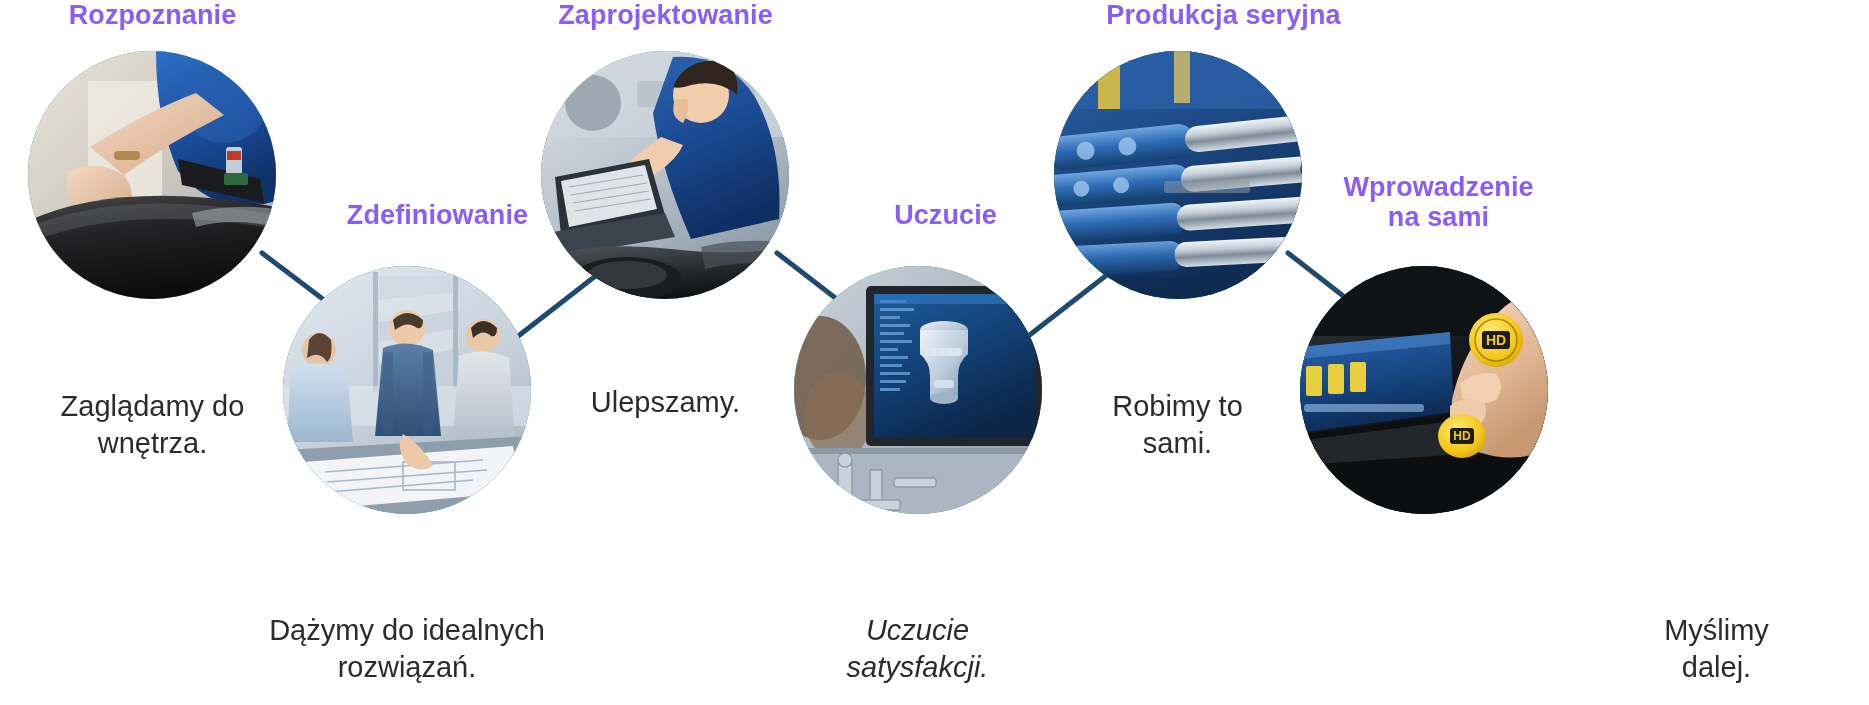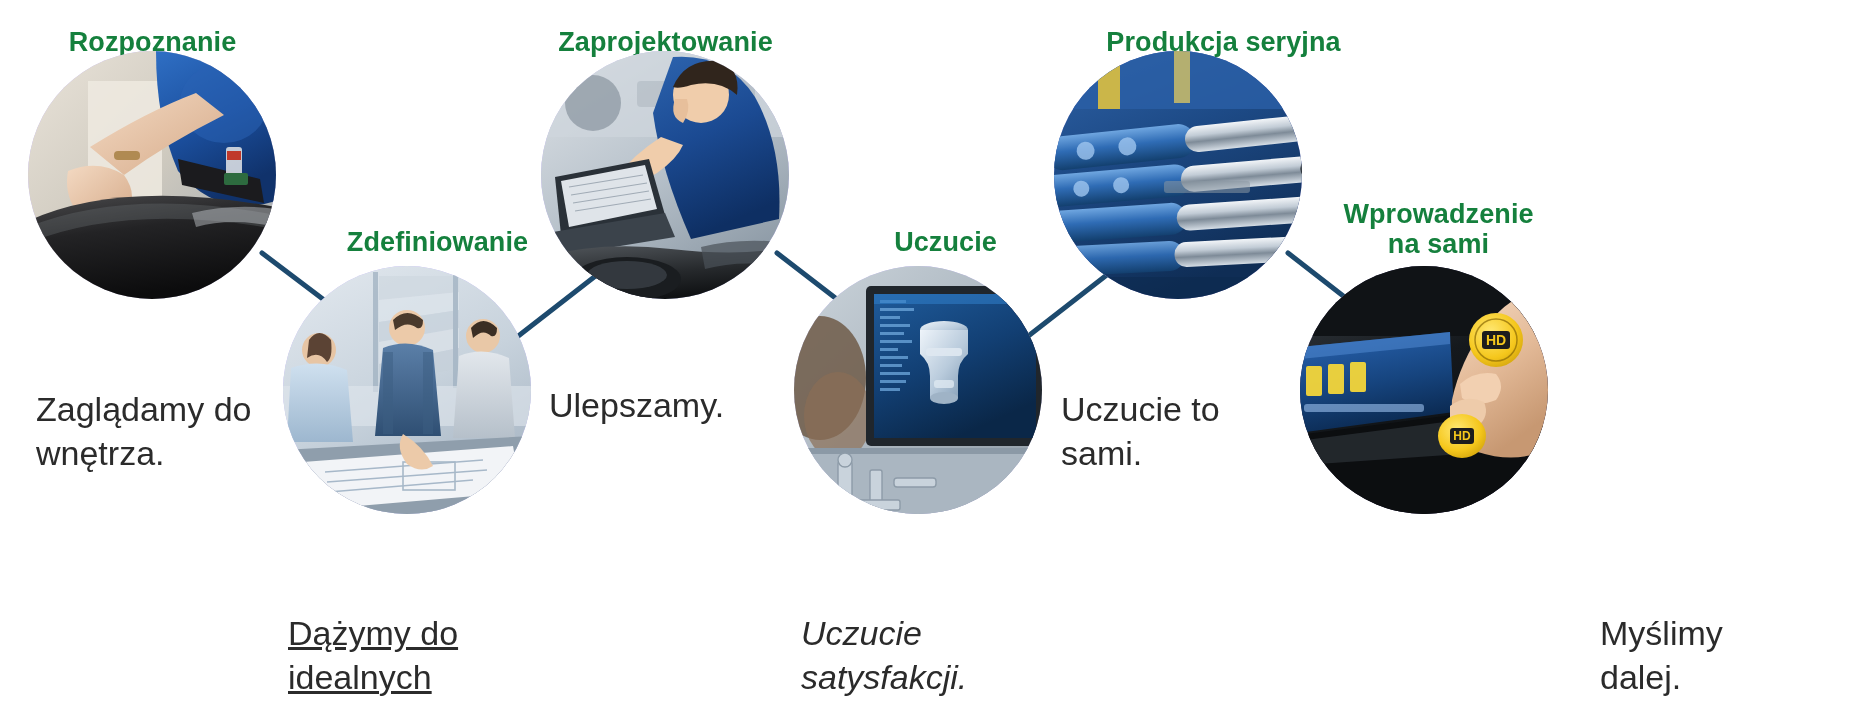--- a/index.html
+++ b/index.html
@@ -14,45 +14,43 @@
 
   
   #connectors{position:absolute;left:0;top:0;width:1869px;height:705px;pointer-events:none;}
 
   
   .node{position:absolute;}
   .circle{
     position:absolute;
     border-radius:50%;
     overflow:hidden;
-    background:#c4b5fd;
+    background:#0f766e;
   }
   .circle .photo{position:absolute;left:0;top:0;width:100%;height:100%;}
 
   
   .step-title{
     position:absolute;
-    color:#15803d;
+    color:#8b5cf6;
     font-weight:bold;
     font-size:27px;
     line-height:1.12;
     letter-spacing:0.1px;
     white-space:pre-line;
     text-align:center;
-    margin-top:27px;
   }
   .step-caption{
     position:absolute;
     color:#2b2b2b;
-    font-size:34px;
+    font-size:29px;
     line-height:1.28;
     white-space:pre-line;
-    text-align:left;
+    text-align:center;
     font-weight:400;
-    margin-left:36px;
   }
 </style>
 </head>
 <body>
 
 <div id="stage">
 
   <svg id="connectors" viewBox="0 0 1869 705" width="1869" height="705">
     <g stroke="#1d4a6e" stroke-width="5" fill="none" stroke-linecap="round">
       <line x1="262" y1="253" x2="373" y2="337"></line>
@@ -166,21 +164,21 @@
         <g stroke="#9fb2c4" stroke-width="1.6" fill="none" opacity="0.9">
           <line x1="42" y1="206" x2="200" y2="194"></line>
           <line x1="44" y1="216" x2="204" y2="204"></line>
           <line x1="46" y1="226" x2="190" y2="214"></line>
           <rect x="120" y="196" width="52" height="28"></rect>
         </g>
         <path d="M120 168 Q140 180 150 200 Q138 208 124 198 Q112 182 120 168 Z" fill="#eccaa9"></path>
       </svg>
     </div>
 
-    <div class="step-caption" style="left:252px;top:612px;width:310px;text-decoration:underline;">Dążymy do idealnych
+    <div class="step-caption" style="left:252px;top:612px;width:310px;">Dążymy do idealnych
 rozwiązań.</div>
   </div>
 
   <div class="node">
     <div class="step-title" style="left:513px;top:0px;width:305px;">Zaprojektowanie</div>
 
     <div class="circle" style="left:541px;top:51px;width:248px;height:248px;">
         <svg class="photo" viewBox="0 0 248 248" preserveAspectRatio="xMidYMid slice">
         <defs>
           <linearGradient id="g3bg" x1="0" y1="0" x2="0.6" y2="1">
@@ -359,21 +357,21 @@
           <g transform="translate(0,196) rotate(-3)">
             <rect x="-20" y="0" width="150" height="30" rx="15" fill="url(#g5blue)" opacity="0.92"></rect>
             <rect x="120" y="2" width="140" height="25" rx="12" fill="url(#g5chrome)"></rect>
           </g>
         </g>
         <rect x="110" y="130" width="86" height="12" rx="3" fill="#8b97a3" opacity="0.55"></rect>
         <rect x="0" y="226" width="248" height="22" fill="#0d2a4e" opacity="0.55"></rect>
       </svg>
     </div>
 
-    <div class="step-caption" style="left:1025px;top:388px;width:305px;">Uczucie to
+    <div class="step-caption" style="left:1025px;top:388px;width:305px;">Robimy to
 sami.</div>
   </div>
 
   <div class="node">
     <div class="step-title" style="left:1286px;top:172px;width:305px;">Wprowadzenie
 na sami</div>
 
     <div class="circle" style="left:1300px;top:266px;width:248px;height:248px;">
         <svg class="photo" viewBox="0 0 248 248" preserveAspectRatio="xMidYMid slice">
         <defs>

